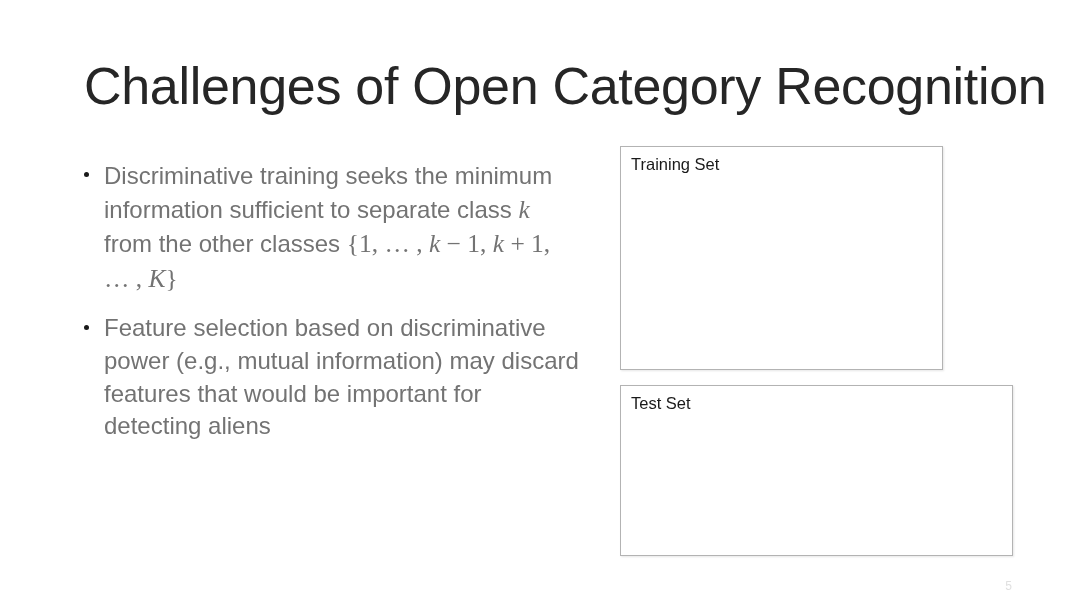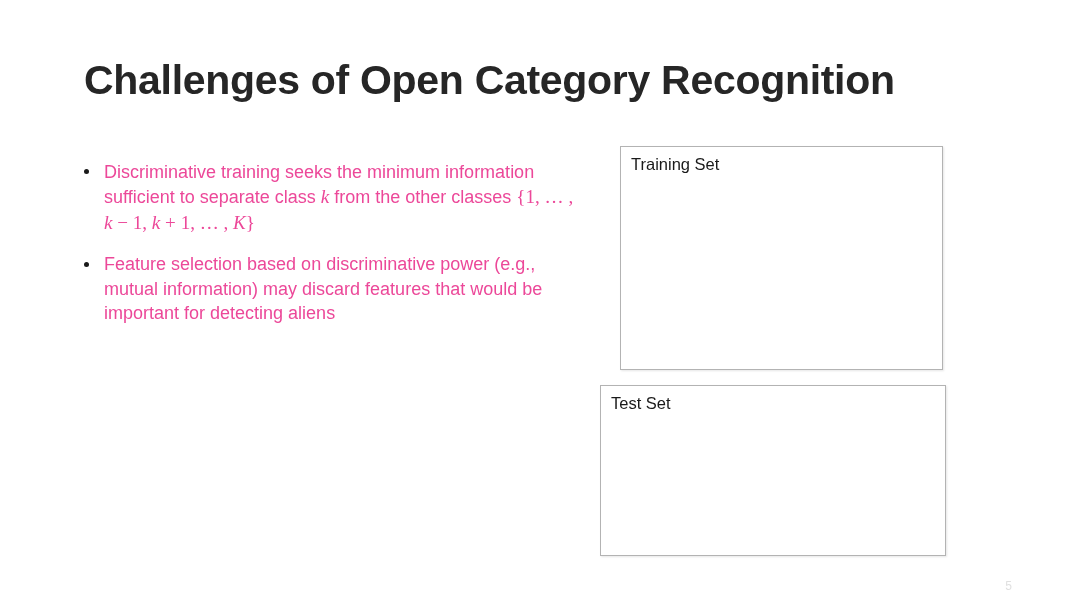--- a/index.html
+++ b/index.html
@@ -18,42 +18,42 @@
     overflow: hidden;
   }
 
   
   #slide-title {
     position: absolute;
     left: 84px;
     top: 57px;
     width: 880px;
     font-family: "Liberation Sans", sans-serif;
-    font-size: 41px;
+    font-size: 52px;
     line-height: 1.15;
-    font-weight: 700;
+    font-weight: 400;
     letter-spacing: -0.3px;
     color: #262626;
     white-space: nowrap;
   }
 
   
   #bullet-list {
     position: absolute;
     left: 80px;
     top: 160px;
     width: 500px;
   }
   .bullet-item {
     position: relative;
     padding-left: 24px;
     margin-bottom: 16px;
-    font-size: 18px;
+    font-size: 24px;
     line-height: 1.36;
-    color: #ec4899;
+    color: #737373;
     font-family: "Liberation Sans", sans-serif;
   }
   .bullet-item:last-child { margin-bottom: 8px; }
   .bullet-dot {
     position: absolute;
     left: 4px;
     top: 0.52em;
     width: 5px;
     height: 5px;
     border-radius: 50%;
@@ -78,23 +78,23 @@
     border: 1.5px solid #b3b3b3;
     box-shadow: 1px 1px 2px rgba(0,0,0,0.10);
   }
   #panel-training {
     left: 620px;
     top: 146px;
     width: 323px;
     height: 224px;
   }
   #panel-test {
-    left: 600px;
+    left: 620px;
     top: 385px;
-    width: 346px;
+    width: 393px;
     height: 171px;
   }
   .panel-label {
     position: absolute;
     left: 10px;
     top: 8px;
     font-size: 16.5px;
     color: #1a1a1a;
     font-family: "Liberation Sans", sans-serif;
     white-space: nowrap;

